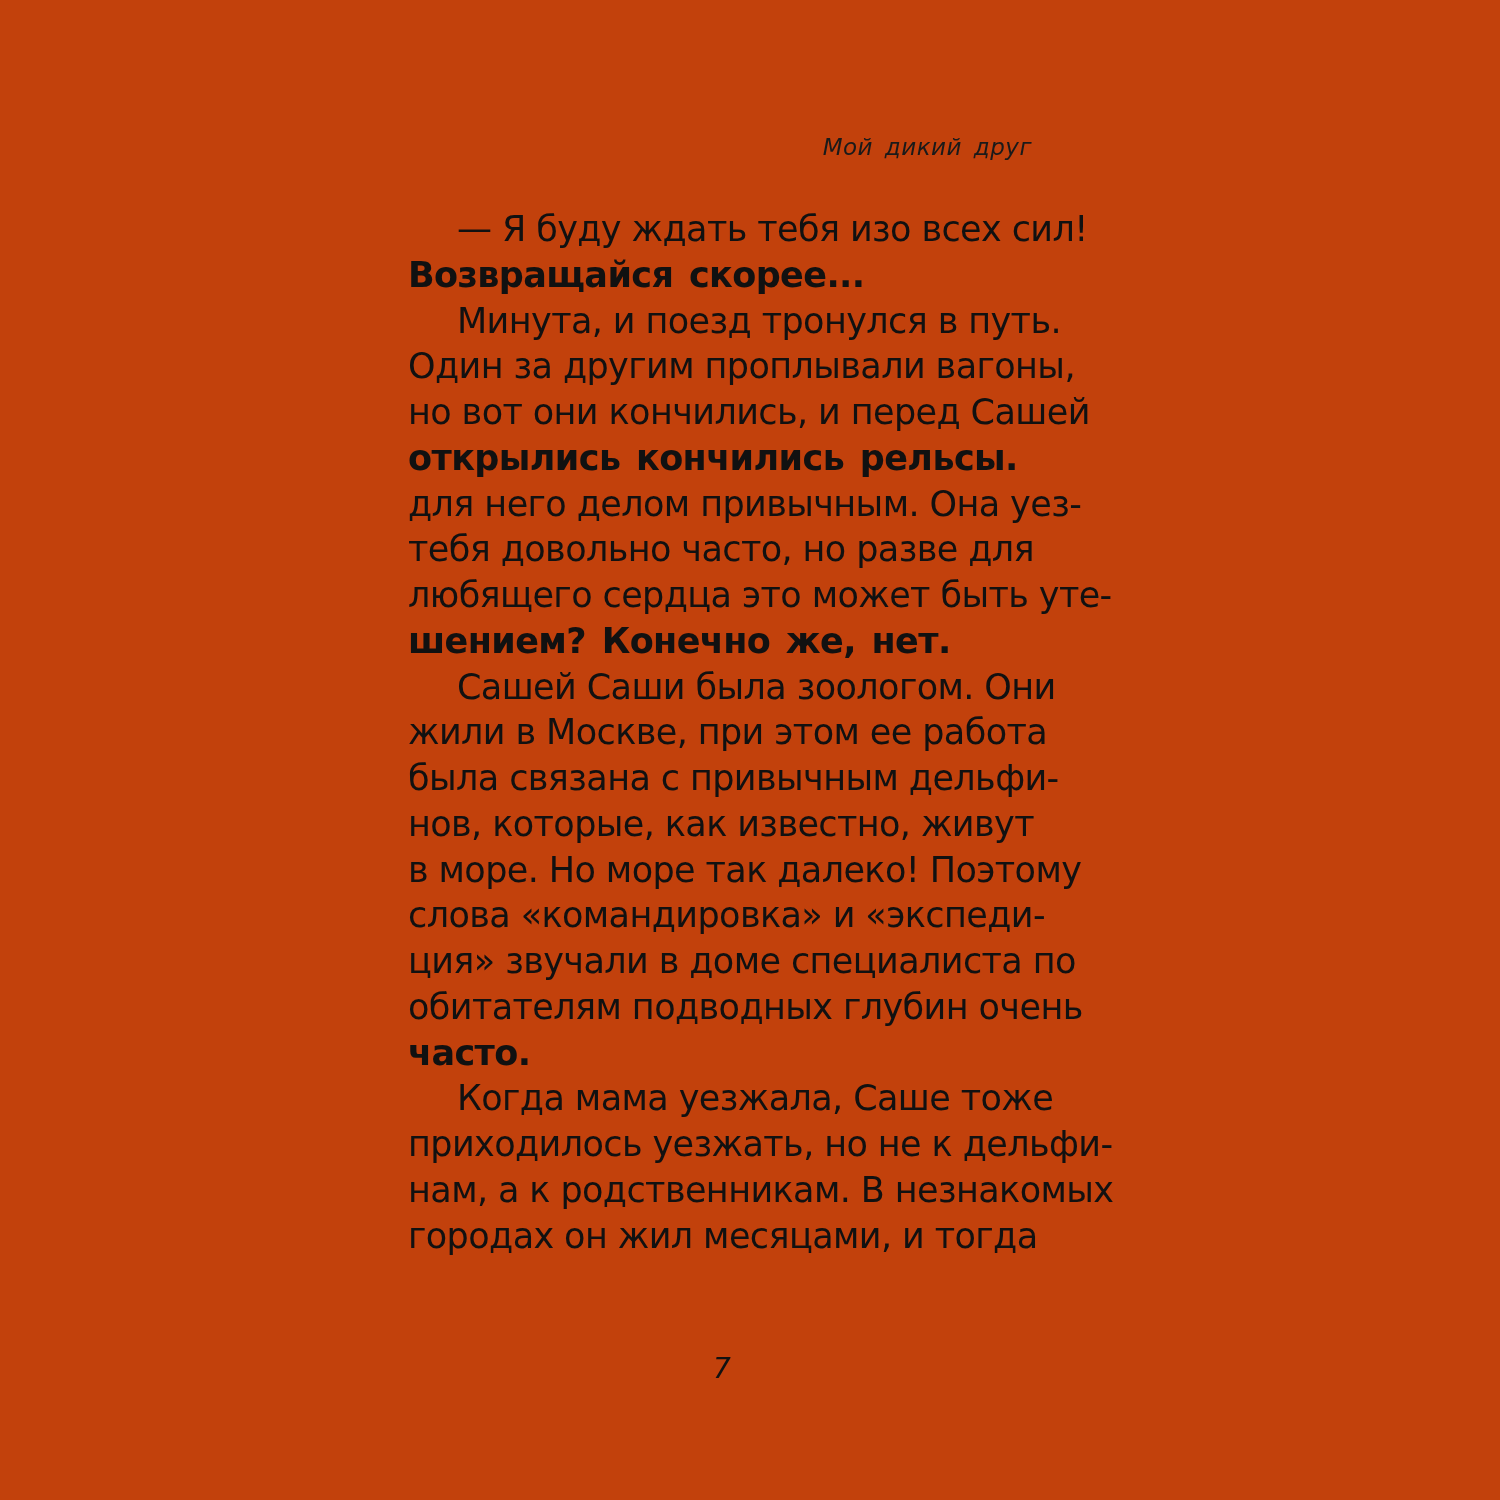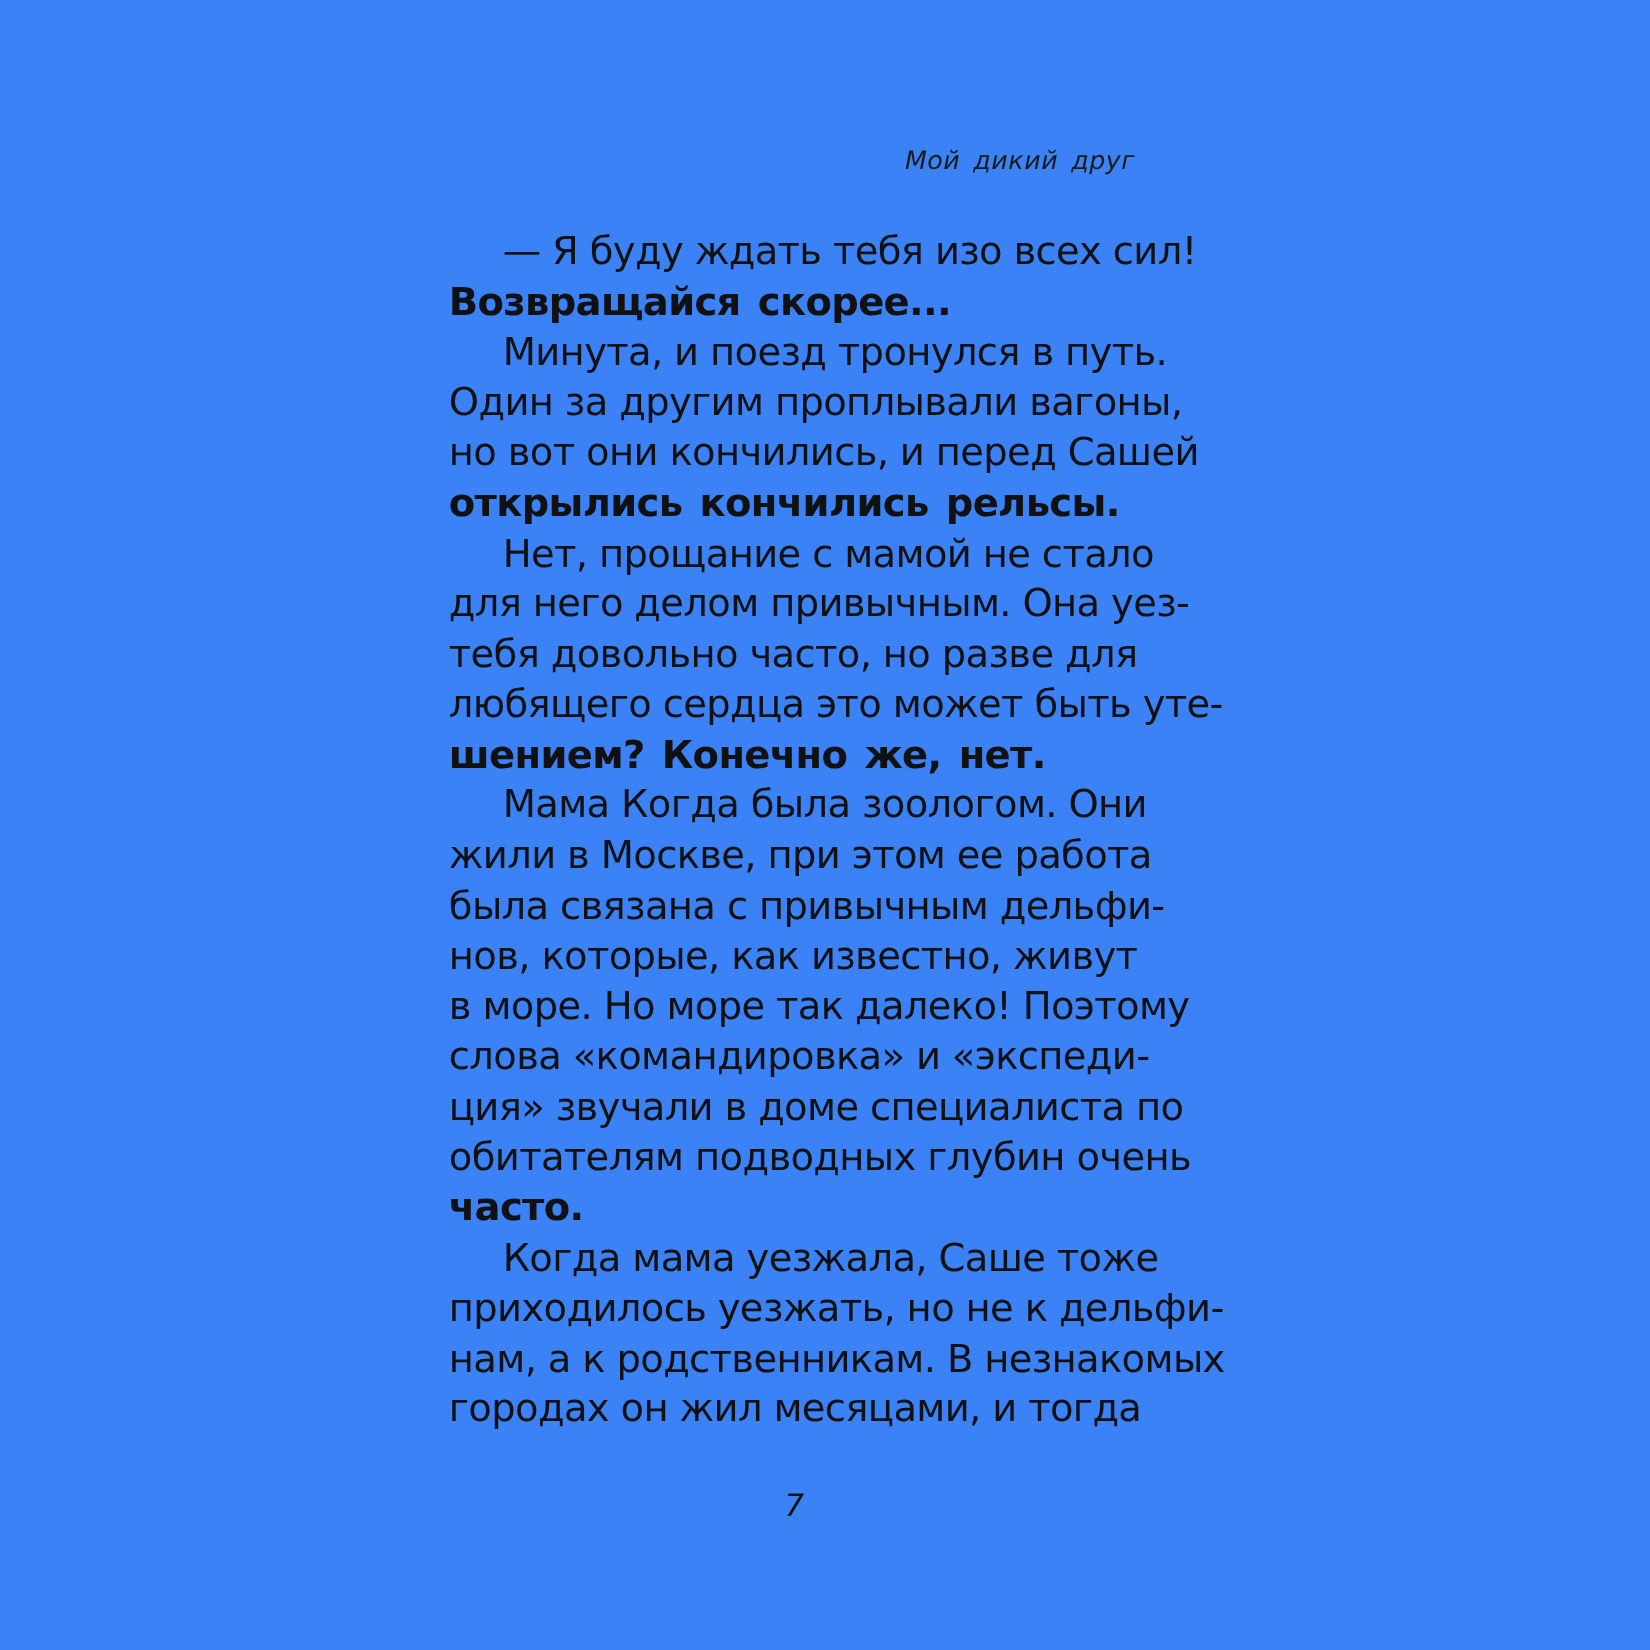--- a/index.html
+++ b/index.html
@@ -12,21 +12,21 @@
       height: 1500px;
       position: relative;
       overflow: hidden;
       font-family: "DejaVu Sans", "Liberation Sans", sans-serif;
       color: #111111;
     }
     .page {
       position: absolute;
       left: 0; top: 0;
       width: 1500px; height: 1500px;
-      background: #3b82f6;
+      background: #c2410c;
     }
     .running-head {
       position: absolute;
       top: 134px;
       right: 468px;
       font-style: italic;
       font-size: 23px;
       letter-spacing: 0.5px;
       word-spacing: 4px;
       color: #1a1a1a;
@@ -83,29 +83,28 @@
     </div>
 
     <div>
       <span class="line indent">Минута, и поезд тронулся в путь.</span>
       <span class="line">Один за другим проплывали вагоны,</span>
       <span class="line">но вот они кончились, и перед Сашей</span>
       <span class="line last">открылись кончились рельсы.</span>
     </div>
 
     <div>
-      <span class="line indent">Нет, прощание с мамой не стало</span>
       <span class="line">для него делом привычным. Она уез-</span>
       <span class="line">тебя довольно часто, но разве для</span>
       <span class="line">любящего сердца это может быть уте-</span>
       <span class="line last">шением? Конечно же, нет.</span>
     </div>
 
     <div>
-      <span class="line indent">Мама Когда была зоологом. Они</span>
+      <span class="line indent">Сашей Саши была зоологом. Они</span>
       <span class="line">жили в Москве, при этом ее работа</span>
       <span class="line">была связана с привычным дельфи-</span>
       <span class="line">нов, которые, как известно, живут</span>
       <span class="line">в море. Но море так далеко! Поэтому</span>
       <span class="line">слова «командировка» и «экспеди-</span>
       <span class="line">ция» звучали в доме специалиста по</span>
       <span class="line">обитателям подводных глубин очень</span>
       <span class="line last">часто.</span>
     </div>
 

